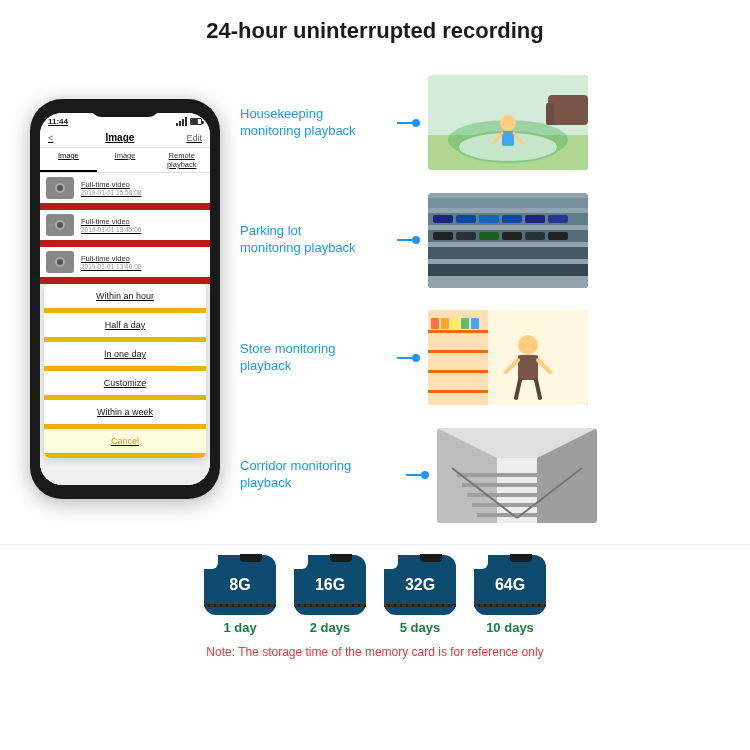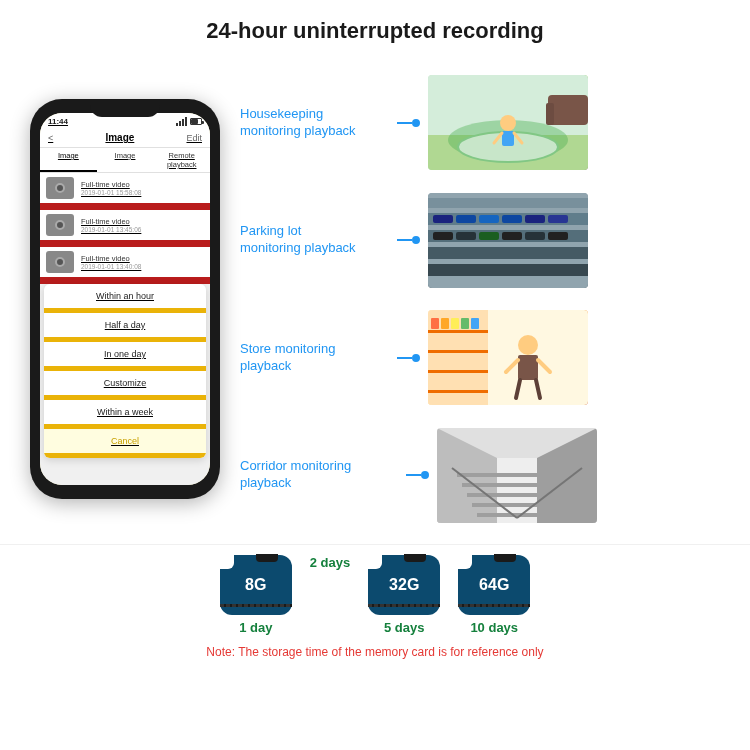--- a/index.html
+++ b/index.html
@@ -618,20 +618,24 @@
 
     <div class="sd-card-item">
       <div class="sd-card">
         <div class="sd-card-notch"></div>
         <span class="sd-label">8G</span>
       </div>
       <span class="sd-days">1 day</span>
     </div>
 
     <div class="sd-card-item">
+      <div class="sd-card">
+        <div class="sd-card-notch"></div>
+        <span class="sd-label">16G</span>
+      </div>
       <span class="sd-days">2 days</span>
     </div>
 
     <div class="sd-card-item">
       <div class="sd-card">
         <div class="sd-card-notch"></div>
         <span class="sd-label">32G</span>
       </div>
       <span class="sd-days">5 days</span>
     </div>

